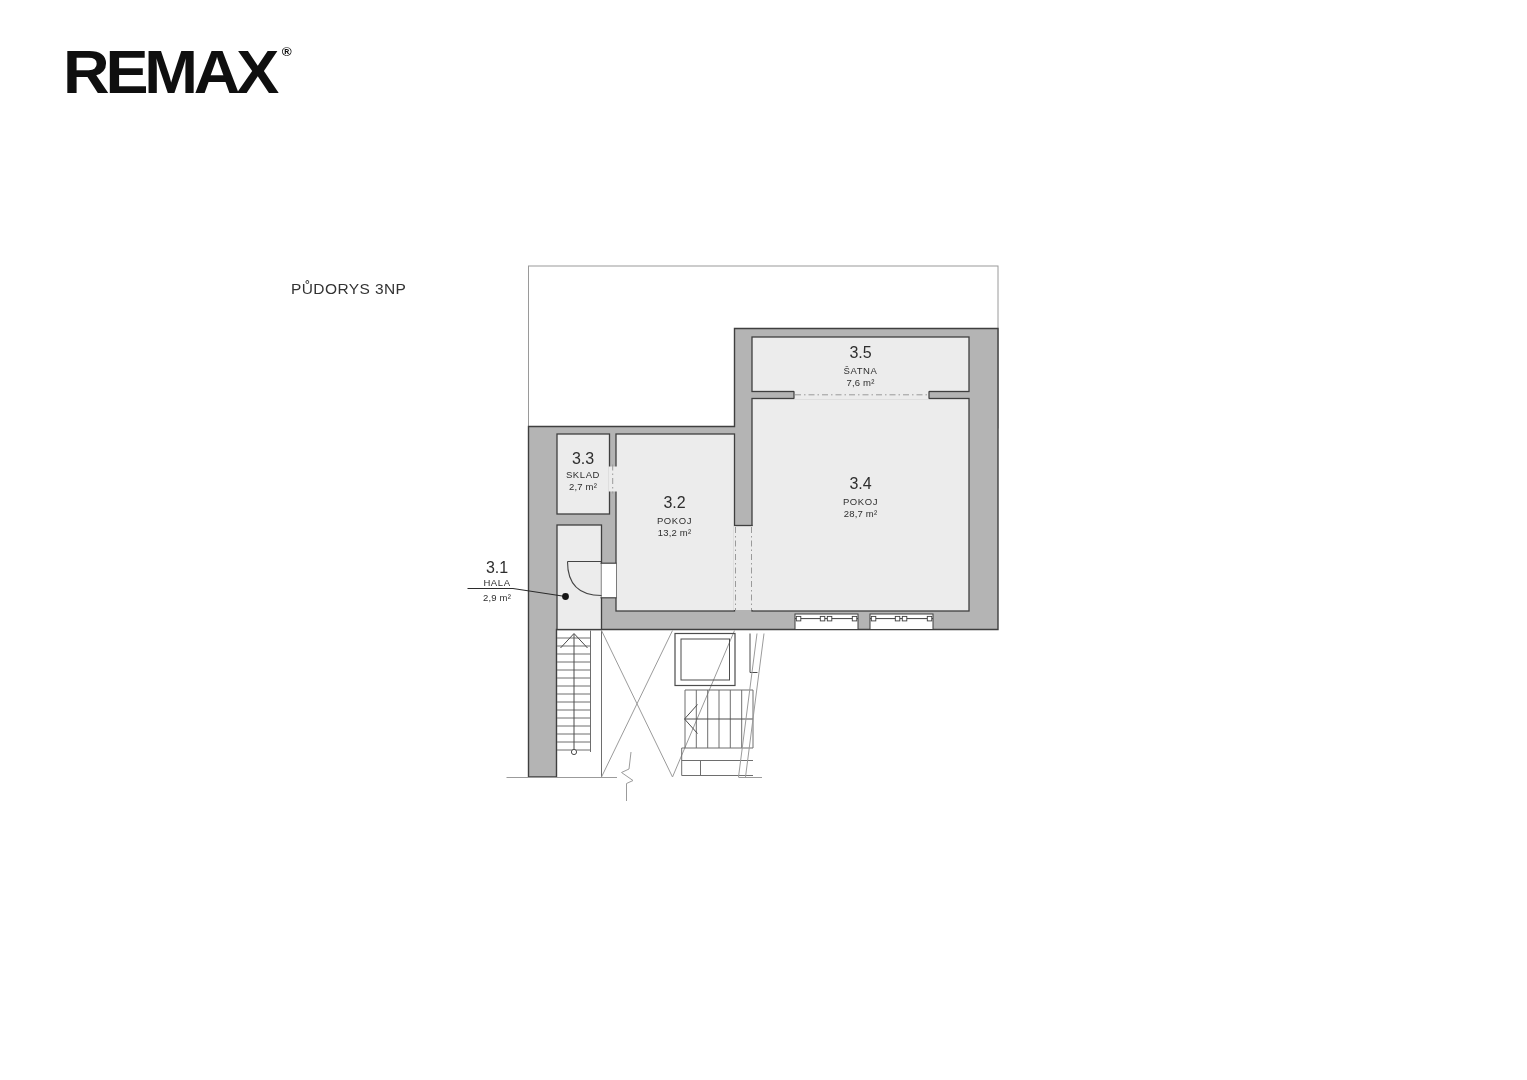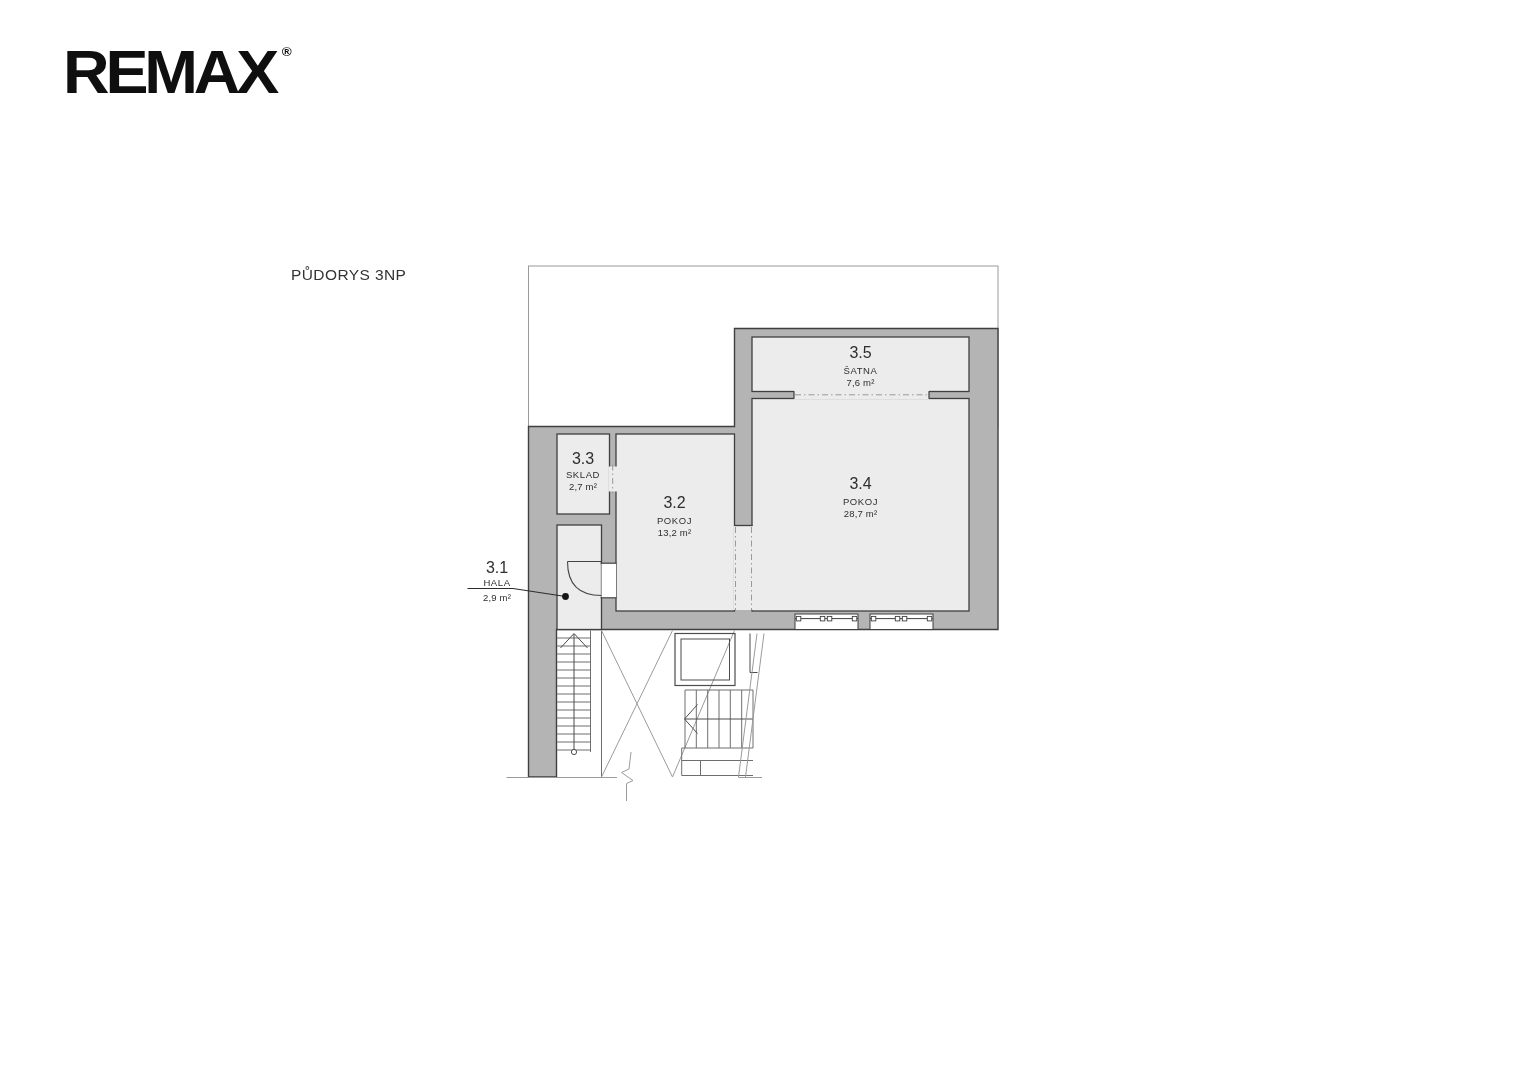--- a/index.html
+++ b/index.html
@@ -3,21 +3,21 @@
 <meta charset="utf-8">
 <style>
   html,body{margin:0;padding:0;background:#fff;}
   #page{position:relative;width:1527px;height:1080px;background:#ffffff;overflow:hidden;
         font-family:"Liberation Sans","DejaVu Sans",sans-serif;}
   .logo{position:absolute;left:63px;top:36px;font-weight:bold;font-size:62px;
         letter-spacing:-4px;color:#0f0f0f;transform:scaleX(1.04);transform-origin:left top;
         white-space:nowrap;}
   .logo .reg{position:absolute;top:8px;right:-16px;font-size:13px;letter-spacing:0;
         font-weight:bold;}
-  .plan-title{position:absolute;left:291px;top:266px;font-size:15.5px;color:#333;
+  .plan-title{position:absolute;left:291px;top:280px;font-size:15.5px;color:#333;
         letter-spacing:.4px;}
   svg text{font-family:"Liberation Sans","DejaVu Sans",sans-serif;fill:#2e2e2e;}
   text.roomnum{font-size:16px;}
   text.roomlab{font-size:9.5px;letter-spacing:.6px;}
   text.roomarea{font-size:9.5px;letter-spacing:.2px;}
 </style>
 </head>
 <body>
 
 <div id="page">

